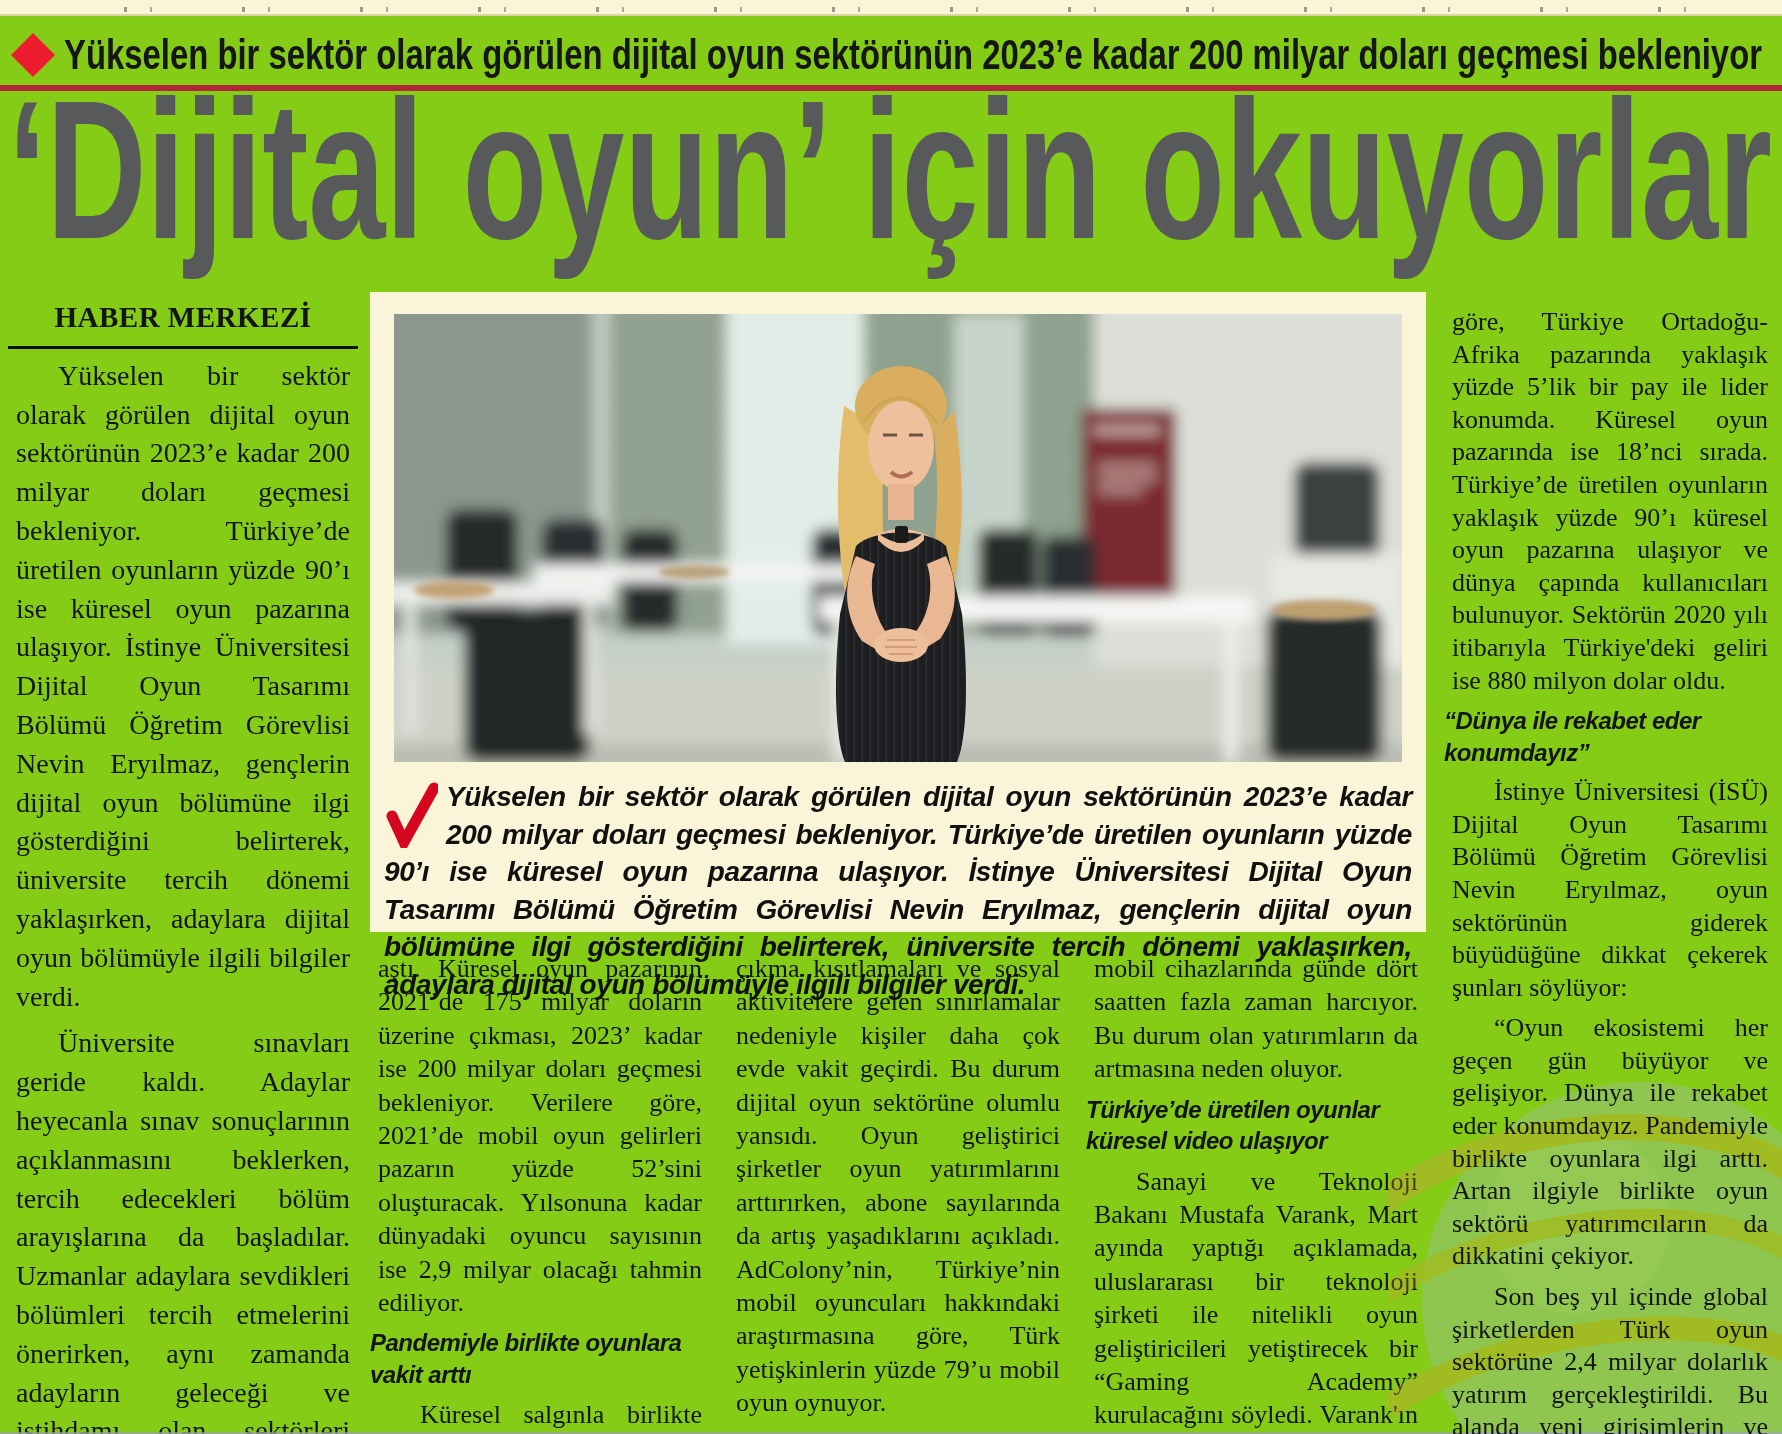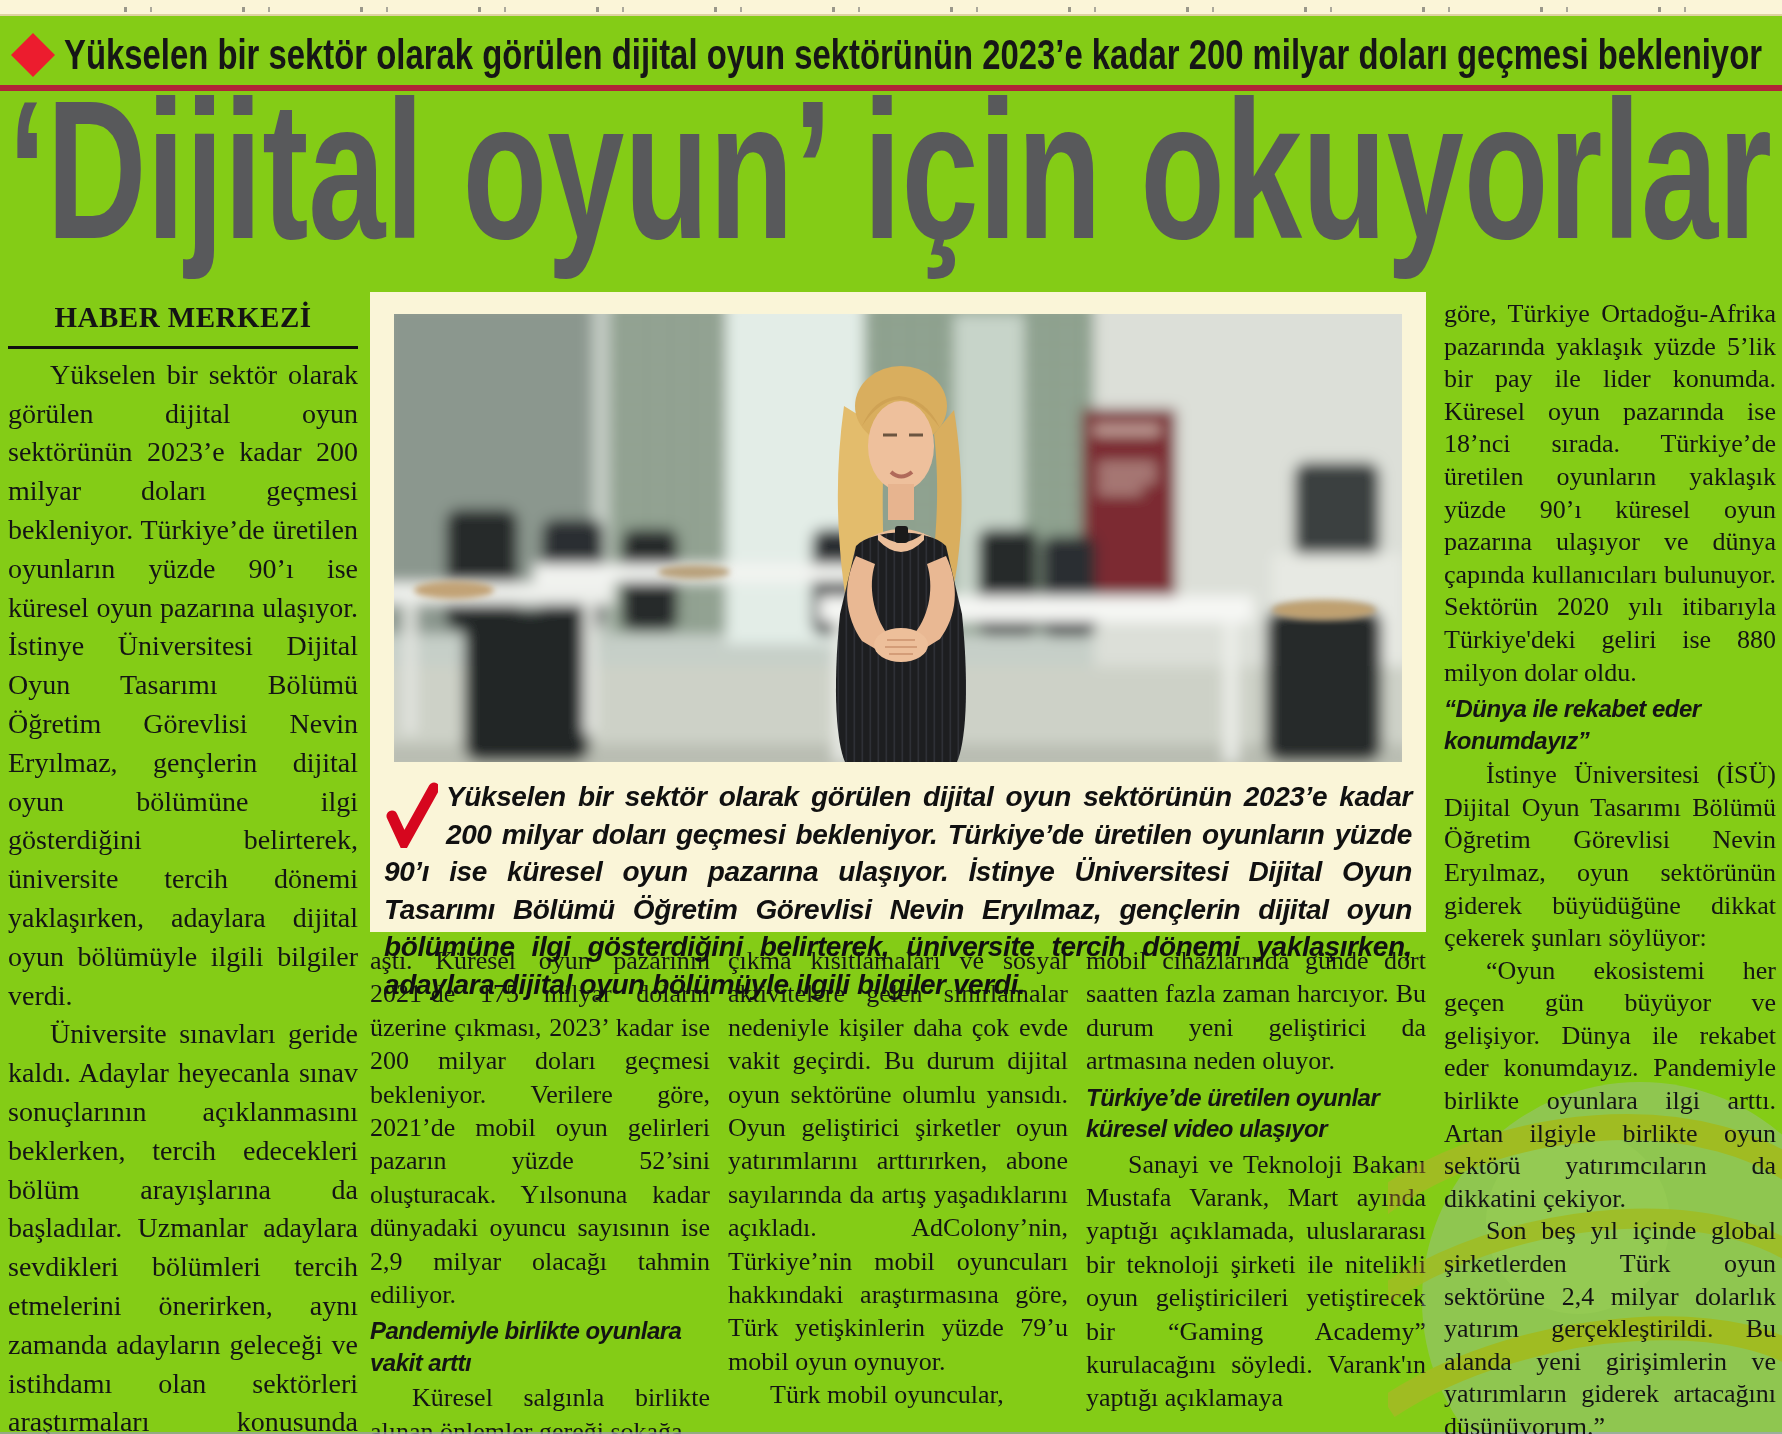--- a/index.html
+++ b/index.html
@@ -8,21 +8,21 @@
   
   .topstrip{position:absolute;left:0;top:0;width:100%;height:14px;background:#fbf5d8;
             border-bottom:2px solid #ded2a2;}
   .topstrip::after{content:"";position:absolute;left:90px;right:40px;bottom:2px;height:5px;opacity:.55;
     background:repeating-linear-gradient(90deg,transparent 0 34px,#4a4a4a 34px 37px,transparent 37px 60px,#6a6a6a 60px 62px,transparent 62px 118px);}
   .strapline-svg{position:absolute;left:0;top:22px;}
   .redrule{position:absolute;left:0;top:85px;width:100%;height:6px;background:#b22437;}
   .headline-svg{position:absolute;left:0;top:88px;}
   
   .col{position:absolute;text-align:justify;}
-  .col p{margin:0;}
+  .col p{margin:8px;}
   p.indent{text-indent:42px;}
   .col1{left:8px;top:298px;width:350px;font-size:28px;line-height:38.8px;}
   .byline{font-weight:bold;text-align:center;font-size:29px;letter-spacing:.5px;
           border-bottom:3px solid #101010;padding-bottom:9px;margin-bottom:7px;}
   .colB{top:944px;width:340px;font-size:26px;line-height:33.4px;}
   .c2{left:370px;} .c3{left:728px;} .c4{left:1086px;}
   .col5{left:1444px;top:298px;width:332px;font-size:26px;line-height:32.6px;z-index:2;}
   h3.sub{font-family:"Liberation Sans",sans-serif;font-style:italic;font-weight:bold;
          font-size:24px;line-height:31.5px;letter-spacing:-.5px;margin:4px 0 3px;text-align:left;}
   
@@ -153,21 +153,21 @@
     <h3 class="sub">Pandemiyle birlikte oyunlara vakit arttı</h3>
     <p class="indent">Küresel salgınla birlikte alınan önlemler gereği sokağa</p>
   </div>
 
   <div class="col colB c3">
     <p>çıkma kısıtlamaları ve sosyal aktivitelere gelen sınırlamalar nedeniyle kişiler daha çok evde vakit geçirdi. Bu durum dijital oyun sektörüne olumlu yansıdı. Oyun geliştirici şirketler oyun yatırımlarını arttırırken, abone sayılarında da artış yaşadıklarını açıkladı. AdColony’nin, Türkiye’nin mobil oyuncuları hakkındaki araştırmasına göre, Türk yetişkinlerin yüzde 79’u mobil oyun oynuyor.</p>
     <p class="indent">Türk mobil oyuncular,</p>
   </div>
 
   <div class="col colB c4">
-    <p>mobil cihazlarında günde dört saatten fazla zaman harcıyor. Bu durum yeni geliştirici da artmasına neden oluyor.</p>
+    <p>mobil cihazlarında günde dört saatten fazla zaman harcıyor. Bu durum olan yatırımların da artmasına neden oluyor.</p>
     <h3 class="sub">Türkiye’de üretilen oyunlar küresel video ulaşıyor</h3>
     <p class="indent">Sanayi ve Teknoloji Bakanı Mustafa Varank, Mart ayında yaptığı açıklamada, uluslararası bir teknoloji şirketi ile nitelikli oyun geliştiricileri yetiştirecek bir “Gaming Academy” kurulacağını söyledi. Varank'ın yaptığı açıklamaya</p>
   </div>
 
   <svg class="watermark" width="394" height="362" viewBox="0 0 394 362">
     <g opacity="0.30">
       <circle cx="252" cy="228" r="218" fill="#a9bad6"></circle>
       <circle cx="190" cy="150" r="92" fill="#c6d2e5" opacity="0.6"></circle>
       <path d="M-30 150 C 90 40, 330 20, 430 120" stroke="#e09a3e" stroke-width="26" fill="none"></path>
       <path d="M-20 235 C 110 132, 360 112, 440 212" stroke="#e09a3e" stroke-width="20" fill="none" opacity=".85"></path>

